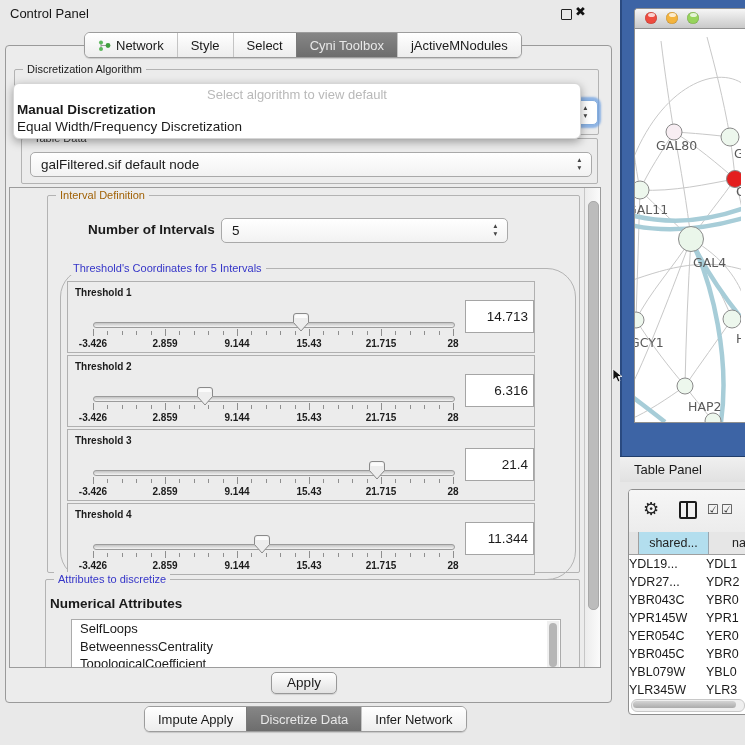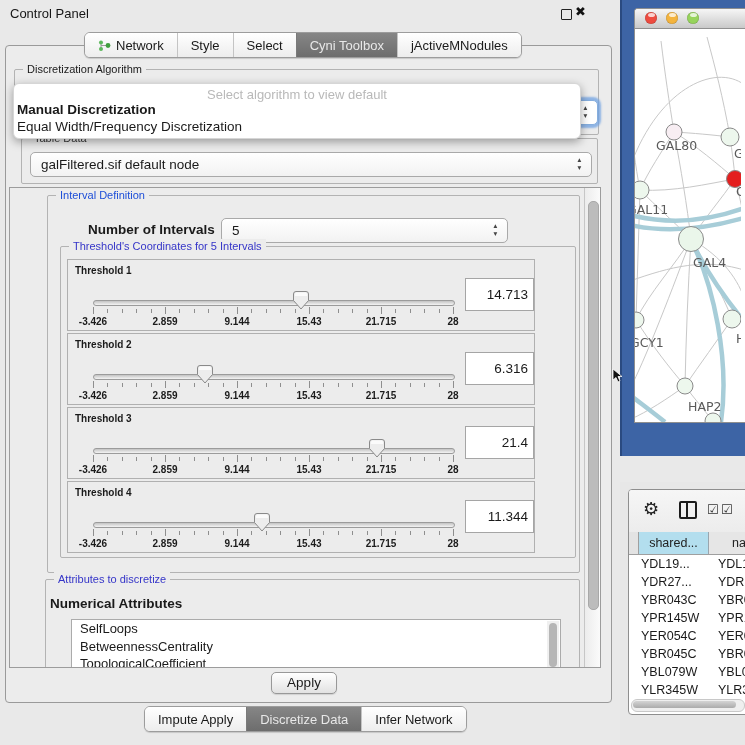--- a/index.html
+++ b/index.html
@@ -92,21 +92,21 @@
   .split{position:absolute;left:50px;top:11px;width:14px;height:14px;border:2px solid #1c1c1c;border-radius:2px;}
   .split i{position:absolute;left:5px;top:0;width:2px;height:14px;background:#1c1c1c;}
   .chk{position:absolute;top:12px;font-size:13px;color:#333;}
   .th-row{position:absolute;left:0;top:42px;height:22px;display:flex;width:170px;border-bottom:1px solid #9f9f9f;}
   .th-gutter{width:9px;background:#e3e3e3;border-right:1px solid #9f9f9f;}
   .th{font-size:12.5px;line-height:22px;text-align:center;border-right:1px solid #9aa5ad;color:#222;}
   .th.c1{width:69px;}
   .th.c2{width:60px;background:#e6e6e6;border-right-color:#b9b9b9;}
   #tp-rows{position:absolute;left:0;top:65px;width:170px;height:144px;overflow:hidden;}
   .trow{display:flex;height:18px;font-size:12.5px;line-height:18px;}
-  .trow .c1{width:70px;padding-left:12px;white-space:nowrap;}
+  .trow .c1{width:70px;white-space:nowrap;}
   .trow .c2{padding-left:7px;white-space:nowrap;}
   #tp-hscroll{position:absolute;left:2px;top:209px;width:112px;height:11px;background:#efefef;border:1px solid #c8c8c8;border-radius:6px;}
   #tp-hthumb{position:absolute;left:1px;top:1px;width:103px;height:7px;background:linear-gradient(#d4d4d4,#ababab);border-radius:4px;}
 
   #cursor{left:612px;top:368px;z-index:40;}
   .bold{font-weight:bold;}
 </style>
 </head>
 <body>
 
@@ -161,29 +161,29 @@
       <span class="gtitle" style="color:#3a3a3a;">Table Data</span>
       <div class="combo" style="left:8px;top:13px;width:560px;height:23px;">
         <span class="cval">galFiltered.sif default node</span>
         <span class="stepper">▴<br>▾</span>
       </div>
     </div>
 
     <div class="abs" id="scrollpane">
 
       <div class="group" style="left:37px;top:7px;width:531px;height:376px;" id="interval-group">
-        <span class="gtitle" style="color:#1d4ed8;">Interval Definition</span>
+        <span class="gtitle" style="color:#a16207;">Interval Definition</span>
 
         <span class="abs bold" style="left:40px;top:26px;font-size:13.5px;">Number of Intervals</span>
         <div class="combo" style="left:173px;top:22px;width:285px;height:23px;">
           <span class="cval">5</span>
           <span class="stepper">▴<br>▾</span>
         </div>
 
-        <div class="group" style="left:12px;top:50px;width:514px;height:310px;">
+        <div class="group" style="left:12px;top:72px;width:514px;height:310px;border-radius:29px;">
           <span class="gtitle" style="color:#3535c8;">Threshold's Coordinates for 5 Intervals</span>
           <div id="thresholds">
   <div class="threshold firstbox">
     <span class="t-label">Threshold 1</span>
     <div class="t-track"></div>
     <svg class="t-thumb" width="16" height="19" viewBox="0 0 16 19" style="left: 224.72px;">
       <path d="M3,0.5 H13 Q15.5,0.5 15.5,3 V9.5 L8,18 L0.5,9.5 V3 Q0.5,0.5 3,0.5 Z" fill="#ededed" stroke="#8a8a8a" stroke-width="1"></path>
       <path d="M3.5,1.5 H12.5 Q14,1.5 14,3.5 V5 H2 V3.5 Q2,1.5 3.5,1.5 Z" fill="#fbfbfb"></path>
     </svg>
     <div class="t-ticks">
@@ -449,20 +449,23 @@
           <text x="99" y="129" font-size="12.5" fill="#5a5a5a" font-family="DejaVu Sans, sans-serif">GA</text>
           <text x="101" y="167" font-size="12.5" fill="#5a5a5a" font-family="DejaVu Sans, sans-serif">C</text>
           <text x="-8" y="185" font-size="12.5" fill="#5a5a5a" font-family="DejaVu Sans, sans-serif">GAL11</text>
           <text x="58" y="238" font-size="12.5" fill="#5a5a5a" font-family="DejaVu Sans, sans-serif">GAL4</text>
           <text x="-5" y="318" font-size="12.5" fill="#5a5a5a" font-family="DejaVu Sans, sans-serif">GCY1</text>
           <text x="101" y="314" font-size="12.5" fill="#5a5a5a" font-family="DejaVu Sans, sans-serif">H</text>
           <text x="53" y="382" font-size="12.5" fill="#5a5a5a" font-family="DejaVu Sans, sans-serif">HAP2</text>
         </svg></div>
   </div>
 
+  <div class="abs" id="tp-header">
+    <span>Table Panel</span>
+  </div>
   <div class="abs" id="tp-body">
     <div id="tp-panel">
       <div id="tp-toolbar">
         <span class="gear">⚙</span>
         <span class="split">
             <i></i>
           </span>
         <span class="chk" style="left:78px;">☑</span>
         <span class="chk" style="left:92px;">☑</span>
       </div>

